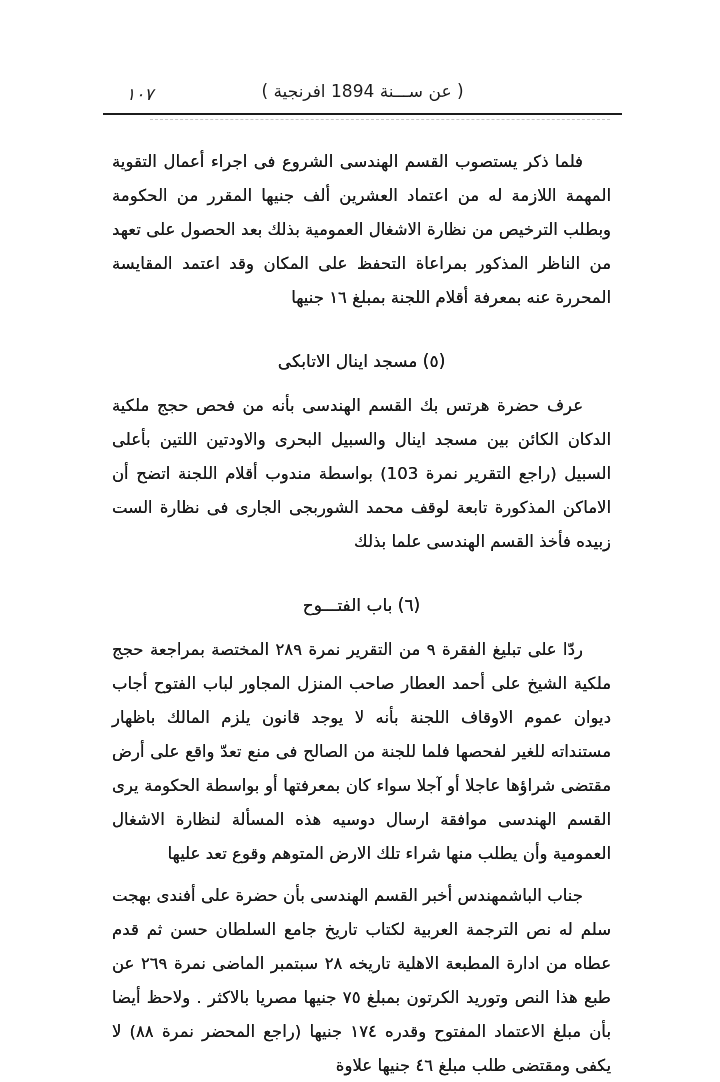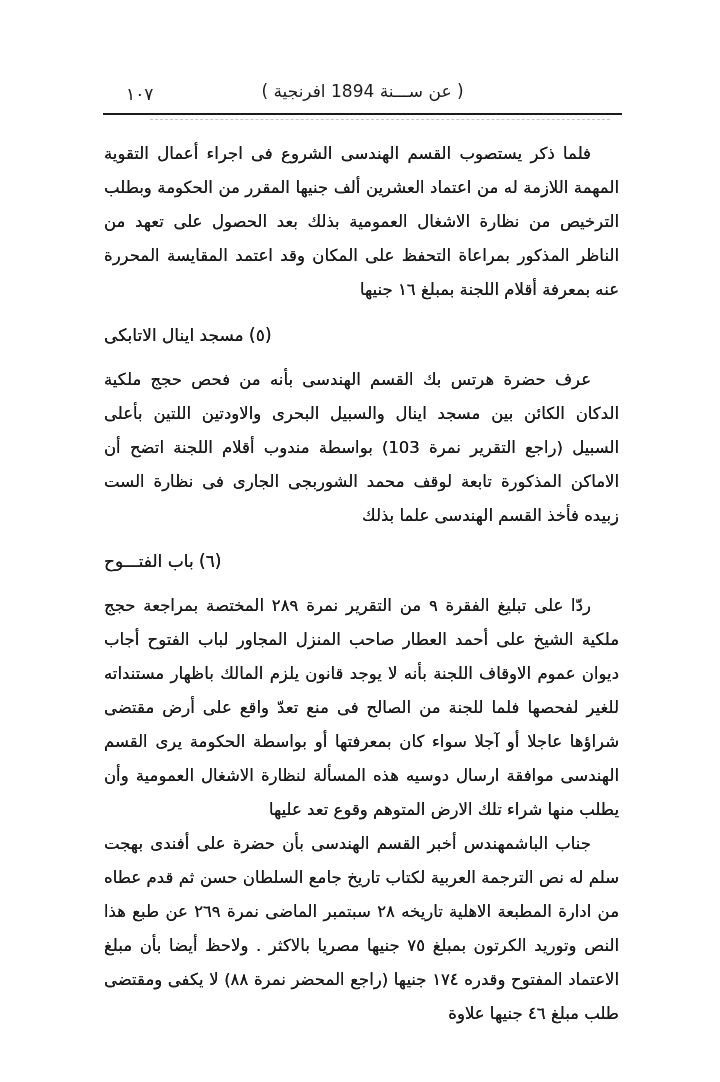--- a/index.html
+++ b/index.html
@@ -17,20 +17,21 @@
     overflow: hidden;
   }
   
   .page-number {
     position: absolute;
     top: 84px;
     left: 126px;
     font-size: 17px;
     letter-spacing: 3px;
     direction: rtl;
+    font-style: italic;
   }
   .running-title {
     position: absolute;
     top: 81px;
     left: 103px;
     width: 519px;
     text-align: center;
     font-size: 17px;
     direction: rtl;
   }
@@ -56,27 +57,27 @@
     top: 137px;
     left: 104px;
     width: 515px;
     direction: rtl;
     font-size: 16.5px;
     line-height: 34px;
     text-align: justify;
     text-shadow: 0 0 0.5px currentColor; 
   }
   .para {
-    margin: 0;
+    margin: 8px;
     text-align: justify;
     text-indent: 28px;
   }
   .heading {
-    margin: 11px 0 11px 0;
-    text-align: left;
+    margin: 29px 0 11px 0;
+    text-align: center;
     text-indent: 0;
     font-size: 17px;
     font-weight: normal;
     line-height: 34px;
   }
 </style>
 </head>
 <body>
 
 <div class="page">

